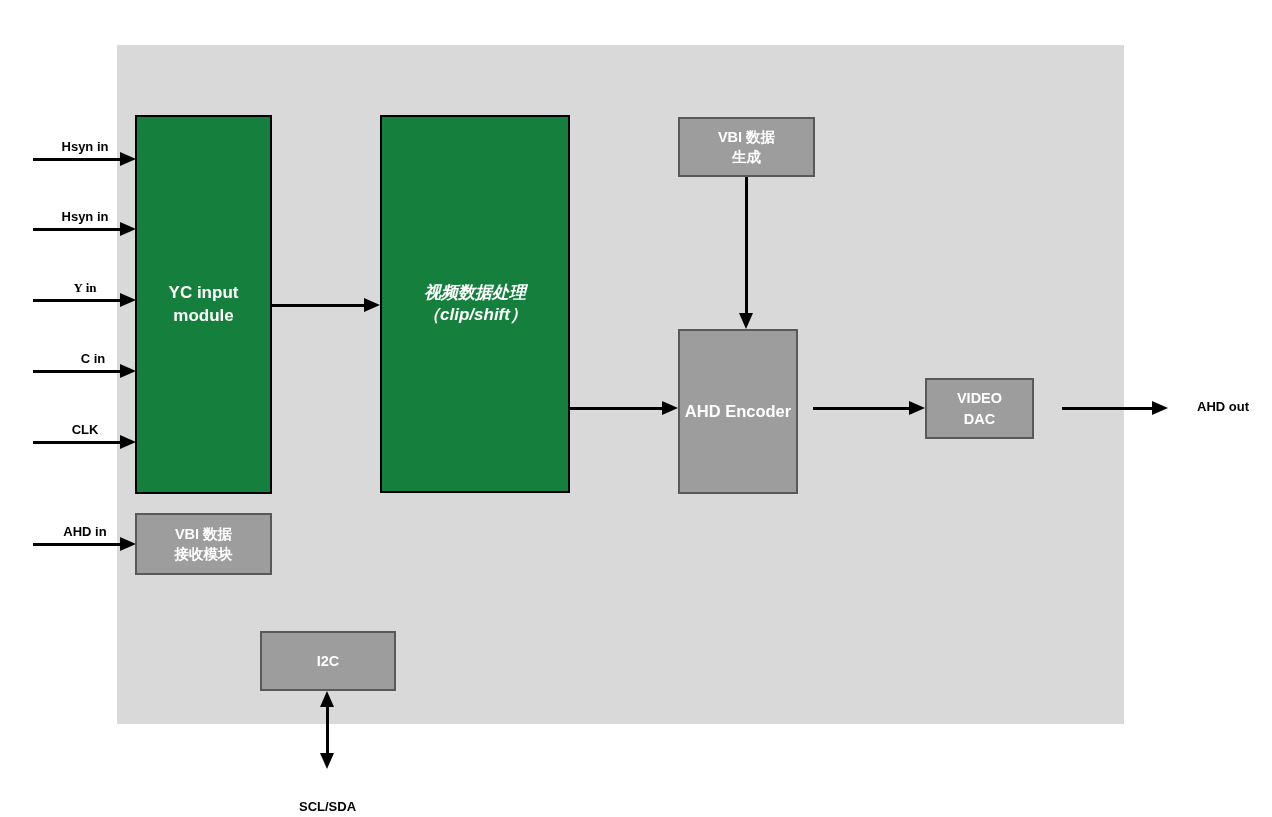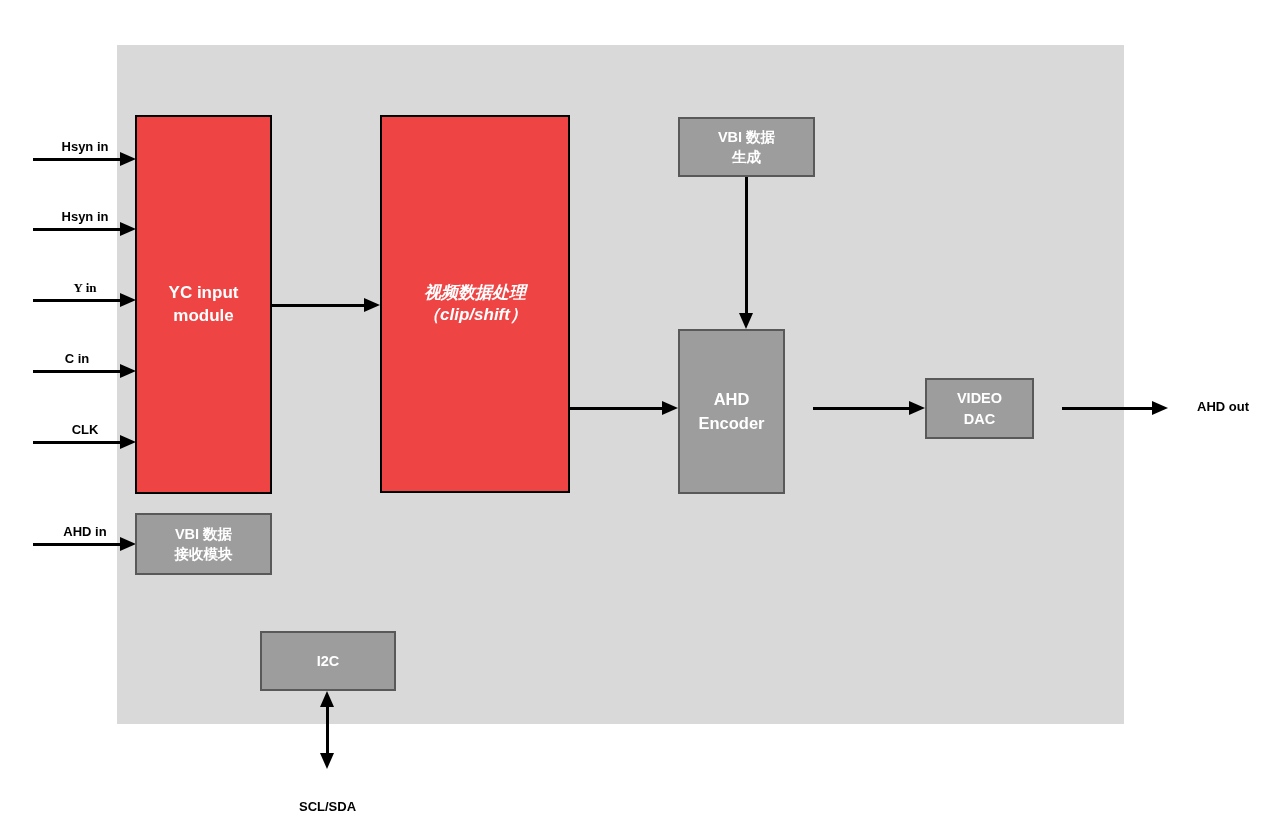--- a/index.html
+++ b/index.html
@@ -5,21 +5,21 @@
   html,body{margin:0;padding:0;background:#fff;}
   .canvas{
     position:relative;width:1272px;height:817px;background:#ffffff;overflow:hidden;
     font-family:"Liberation Sans","DejaVu Sans",sans-serif;color:#000;
   }
   .chip{position:absolute;left:117px;top:45px;width:1007px;height:679px;background:#D9D9D9;}
   .block{
     position:absolute;display:flex;align-items:center;justify-content:center;
     text-align:center;white-space:pre-line;color:#fff;font-weight:bold;box-sizing:border-box;
   }
-  .red{background:#ef4444;border:2px solid #000;font-size:17px;line-height:1.3;}
+  .red{background:#15803d;border:2px solid #000;font-size:17px;line-height:1.3;}
   .gray{background:#9D9D9D;border:2px solid #595959;font-size:14.5px;line-height:1.4;}
   .hline{position:absolute;height:3px;background:#000;}
   .vline{position:absolute;width:3px;background:#000;}
   .head-right{position:absolute;width:0;height:0;border-top:7px solid transparent;border-bottom:7px solid transparent;border-left:16px solid #000;}
   .head-down{position:absolute;width:0;height:0;border-left:7px solid transparent;border-right:7px solid transparent;border-top:16px solid #000;}
   .head-up{position:absolute;width:0;height:0;border-left:7px solid transparent;border-right:7px solid transparent;border-bottom:16px solid #000;}
   .pin-label{position:absolute;font-weight:bold;font-size:13px;text-align:center;}
 </style>
 </head>
 <body>
@@ -33,21 +33,21 @@
   <div class="head-right" style="left:120px;top:152px;"></div>
 
   <div class="pin-label" style="left:30px;top:209px;width:110px;">Hsyn in</div>
   <div class="hline" style="left:33px;top:228px;width:90px;"></div>
   <div class="head-right" style="left:120px;top:222px;"></div>
 
   <div class="pin-label" style="left:30px;top:280px;width:110px;font-family:Liberation Serif, serif;">Y in</div>
   <div class="hline" style="left:33px;top:299px;width:90px;"></div>
   <div class="head-right" style="left:120px;top:293px;"></div>
 
-  <div class="pin-label" style="left:22px;top:351px;width:110px;">C in</div>
+  <div class="pin-label" style="left:38px;top:351px;width:110px;">C in</div>
   <div class="hline" style="left:33px;top:370px;width:90px;"></div>
   <div class="head-right" style="left:120px;top:364px;"></div>
 
   <div class="pin-label" style="left:30px;top:422px;width:110px;">CLK</div>
   <div class="hline" style="left:33px;top:441px;width:90px;"></div>
   <div class="head-right" style="left:120px;top:435px;"></div>
 
   <div class="pin-label" style="left:30px;top:524px;width:110px;">AHD in</div>
   <div class="hline" style="left:33px;top:543px;width:90px;"></div>
   <div class="head-right" style="left:120px;top:537px;"></div>
@@ -60,21 +60,21 @@
   <div class="block red" style="left:380px;top:115px;width:190px;height:378px;font-style:italic;">
     <span>视频数据处理
 （clip/shift）</span>
   </div>
 
   <div class="block gray" style="left:678px;top:117px;width:137px;height:60px;">
     <span>VBI 数据
 生成</span>
   </div>
 
-  <div class="block gray" style="left:678px;top:329px;width:107px;height:165px;font-size:16.5px;">
+  <div class="block gray" style="left:678px;top:329px;width:120px;height:165px;font-size:16.5px;">
     <span>AHD Encoder</span>
   </div>
 
   <div class="block gray" style="left:925px;top:378px;width:109px;height:61px;">
     <span>VIDEO
 DAC</span>
   </div>
 
   <div class="block gray" style="left:135px;top:513px;width:137px;height:62px;">
     <span>VBI 数据

